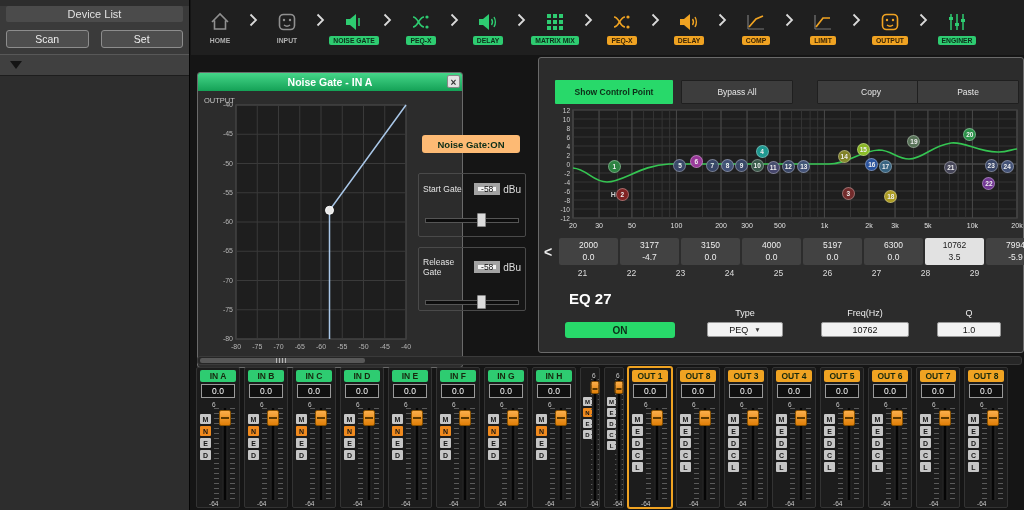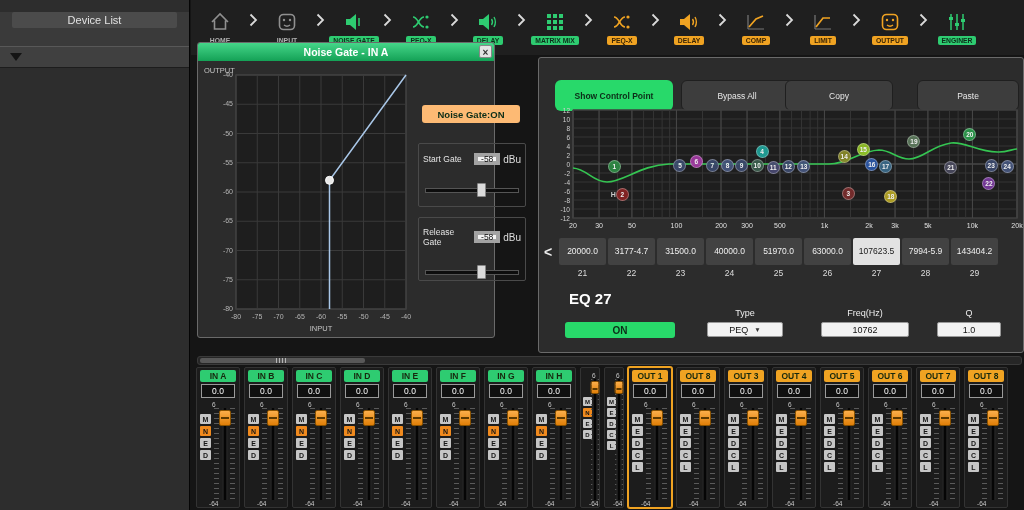--- a/index.html
+++ b/index.html
@@ -2,70 +2,70 @@
 <html><head>
 <meta charset="utf-8">
 <style>
   html,body{margin:0;padding:0}
   body{width:1024px;height:510px;background:#151515;font-family:"Liberation Sans",sans-serif;overflow:hidden;position:relative;color:#ddd}
   #app{position:absolute;inset:0}
 
   
   #sidebar{position:absolute;left:0;top:0;width:190px;height:510px;background:#2d2d2d;border-right:1px solid #050505;box-sizing:border-box}
   .sb-top{background:#3a3a3a;padding-bottom:6px}
-  .sb-header{margin:12px;height:16px;background:#4b4b4b;border-radius:2px;display:flex;align-items:center;justify-content:center;font-size:11px;color:#e2e2e2}
+  .sb-header{margin:6px;height:16px;background:#4b4b4b;border-radius:2px;display:flex;align-items:center;justify-content:center;font-size:11px;color:#e2e2e2}
   .sb-btnrow{display:flex;gap:12px;margin:8px 6px 0}
   .sb-btn{flex:1;height:16px;background:#4e4e4e;border:1px solid #8d8d8d;border-radius:3px;font-size:10.5px;color:#eee;display:flex;align-items:center;justify-content:center;cursor:default}
   .sb-tree{height:20px;background:#404040;border-top:1px solid #585858;border-bottom:1px solid #1d1d1d;display:flex;align-items:center;padding-left:10px}
   .tri{width:0;height:0;border-left:6px solid transparent;border-right:6px solid transparent;border-top:8px solid #141414}
 
   
   #toolbar{position:absolute;left:191px;top:0;width:833px;height:55px;background:#1f1f1f;display:flex;align-items:center;overflow:hidden}
   .module{width:58px;display:flex;flex-direction:column;align-items:center;flex:0 0 auto}
   .module .icon{height:24px;display:flex;align-items:center;justify-content:center}
   .pill{margin-top:2px;font-size:6.8px;font-weight:bold;padding:1px 4px;border-radius:2px;white-space:nowrap}
   .pill.plain{color:#b0b0b0}
   .pill.green{background:#2ecc71;color:#0d2e1a}
   .pill.orange{background:#f0a322;color:#3a2504}
   .tb-arrow{flex:0 0 auto;margin-bottom:12px}
 
   
   .window{position:absolute;background:#2c2c2c;border:1px solid #6a6a6a;border-radius:3px;box-sizing:border-box}
-  #ng-window{left:197px;top:42px;width:298px;height:296px}
+  #ng-window{left:197px;top:72px;width:266px;height:296px}
   #eq-window{left:538px;top:57px;width:486px;height:296px}
   .titlebar{height:18px;background:linear-gradient(#45d689,#14a156);border-radius:2px 2px 0 0;display:flex;align-items:center;justify-content:center;font-size:10.5px;font-weight:bold;color:#fff;position:relative}
   .close{position:absolute;right:2px;top:2px;width:13px;height:13px;background:#e3e3e3;color:#333;font-size:10px;line-height:13px;text-align:center;border-radius:2px;border:1px solid #888;box-sizing:border-box}
 
   
   #ng-svg{position:absolute;left:4px;top:22px}
   .ng-on{position:absolute;left:224px;top:62px;width:98px;height:18px;background:#fdba74;border-radius:3px;color:#0c2e18;font-size:9.5px;font-weight:bold;display:flex;align-items:center;justify-content:center}
   .ng-group{position:absolute;left:220px;width:108px;height:64px;border:1px solid #4a4a4a;border-radius:2px;box-sizing:border-box}
   #ng-g1{top:100px}
   #ng-g2{top:174px}
   .ng-row{display:flex;align-items:center;gap:3px;margin:9px 4px 0}
   .ng-label{font-size:8.5px;color:#e5e5e5;flex:1}
   .ng-input{width:26px;height:12px;background:#f2f2f2;color:#111;font-size:8.5px;display:flex;align-items:center;justify-content:center;border:4px solid #a3a3a3;box-sizing:border-box}
   .ng-unit{font-size:10px;color:#ddd}
   .slider{position:relative;margin:18px 6px 0;height:12px}
   .slider .tr{position:absolute;left:0;right:0;top:5px;height:3px;background:#0d0d0d;border:1px solid #555}
   .slider .hd{position:absolute;top:0;left:55%;width:7px;height:12px;background:#dcdcdc;border:1px solid #888;border-radius:1px}
 
   
-  .eq-btn{position:absolute;top:22px;height:31px;border-radius:6px;font-size:8.5px;display:flex;align-items:center;justify-content:center;box-sizing:border-box}
+  .eq-btn{position:absolute;top:22px;height:24px;border-radius:1px;font-size:8.5px;display:flex;align-items:center;justify-content:center;box-sizing:border-box}
   #eq-btn-show{left:16px;width:118px;background:#28d96a;color:#0c2e18;font-weight:bold}
   #eq-btn-bypass{left:142px;width:112px;background:#3d3d3d;color:#e8e8e8;border:1px solid #1f1f1f}
-  #eq-btn-copy{left:246px;width:108px;background:#3d3d3d;color:#e8e8e8;border:1px solid #1f1f1f}
+  #eq-btn-copy{left:278px;width:108px;background:#3d3d3d;color:#e8e8e8;border:1px solid #1f1f1f}
   #eq-btn-paste{left:378px;width:102px;background:#3d3d3d;color:#e8e8e8;border:1px solid #1f1f1f}
   #eq-svg{position:absolute;left:8px;top:48px}
   #eq-points{position:absolute;left:34px;top:52px;width:444px;height:108px}
   .eq-pt{position:absolute;width:13px;height:13px;margin:-7px;border-radius:50%;display:flex;align-items:center;justify-content:center;font-size:6.5px;font-weight:bold;color:#fff;border:1px solid rgba(255,255,255,.35);opacity:.92;box-sizing:border-box}
   .pt-prefix{position:absolute;right:12px;font-size:7px;color:#ddd}
   .band-chevron{position:absolute;left:5px;top:186px;font-size:14px;font-weight:bold;color:#eee}
   #band-cells{position:absolute;left:20px;top:180px;display:flex;gap:2px}
-  .band-cell{width:47px;height:27px;background:#424242;border-radius:2px;display:flex;flex-direction:row;align-items:center;justify-content:center;font-size:8.5px;color:#f0f0f0;line-height:1.3}
+  .band-cell{width:59px;height:27px;background:#424242;border-radius:2px;display:flex;flex-direction:column;align-items:center;justify-content:center;font-size:8.5px;color:#f0f0f0;line-height:1.3}
   .band-cell.sel{background:#e2e2e2;color:#191919}
   #band-indices{position:absolute;left:20px;top:210px;display:flex;gap:2px}
   .band-idx{width:47px;text-align:center;font-size:8.5px;color:#ddd}
   .eq-name{position:absolute;left:30px;top:232px;font-size:15px;font-weight:bold;color:#fff}
   .eq-on{position:absolute;left:26px;top:264px;width:110px;height:16px;background:#28d96a;border-radius:3px;color:#0c2e18;font-weight:bold;font-size:10px;display:flex;align-items:center;justify-content:center}
   .eq-field-label{position:absolute;top:250px;font-size:9px;color:#eee;text-align:center}
   .eq-field-box{position:absolute;top:264px;height:15px;background:#f2f2f2;color:#111;font-size:9px;display:flex;align-items:center;justify-content:center;border-radius:2px;border:1px solid #999;box-sizing:border-box}
   #type-label{left:168px;width:76px}#type-box{left:168px;width:76px}
   #freq-label{left:282px;width:88px}#freq-box{left:282px;width:88px}
   #q-label{left:398px;width:64px}#q-box{left:398px;width:64px}
@@ -103,20 +103,24 @@
   .strip.link .fhandle{width:9px;height:13px}
 </style>
 </head>
 <body>
 
 <div id="app">
 
   <div id="sidebar">
     <div class="sb-top">
       <div class="sb-header">Device List</div>
+      <div class="sb-btnrow">
+        <div class="sb-btn">Scan</div>
+        <div class="sb-btn">Set</div>
+      </div>
     </div>
     <div class="sb-tree">
       <span class="tri"></span>
     </div>
   </div>
 
   <div id="toolbar">
       <div class="module">
         <div class="icon">
           <svg width="22" height="22" viewBox="0 0 22 22">

